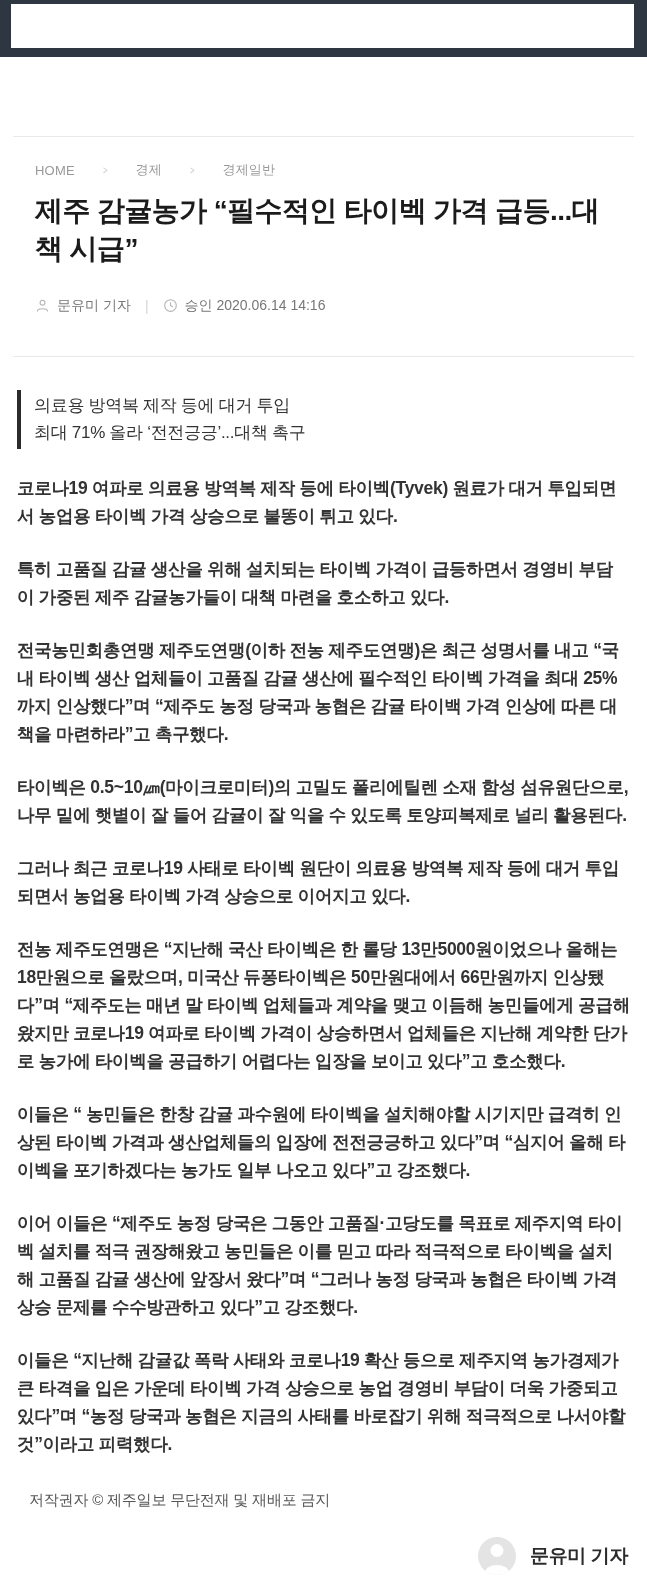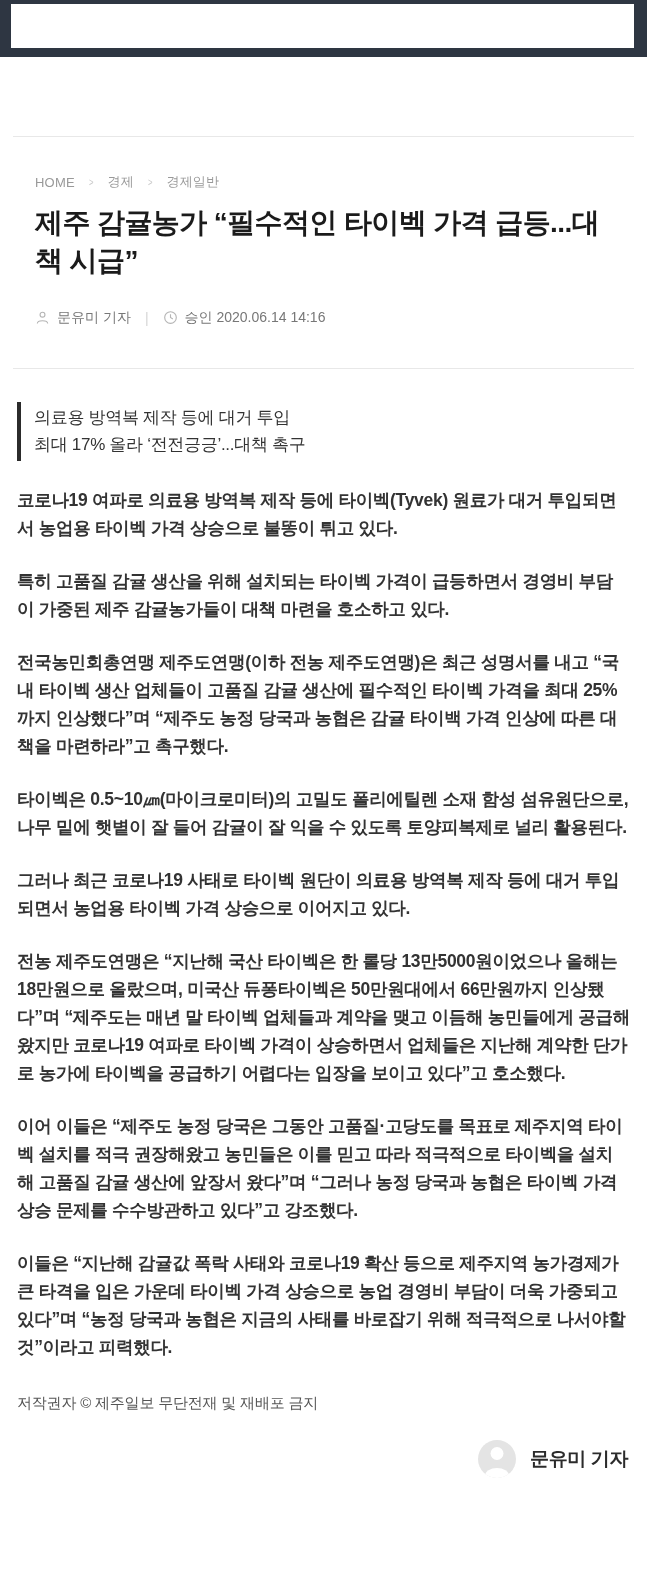--- a/index.html
+++ b/index.html
@@ -31,24 +31,24 @@
     padding: 0 13px;
   }
   .divider-top {
     border-top: 1px solid #e8e8e8;
     margin-top: 79px;
   }
   .head-block {
     padding: 0 22px;
   }
   .breadcrumb {
-    margin-top: 36px;
+    margin-top: 24px;
     display: flex;
     align-items: center;
-    gap: 13px;
+    gap: 27px;
     font-size: 13px;
     color: #999;
     letter-spacing: 0.2px;
   }
   .crumb-sep {
     color: #c9c9c9;
     font-size: 11px;
     transform: scaleX(0.7);
   }
   .article-title {
@@ -97,20 +97,21 @@
     letter-spacing: -0.3px;
     margin: 25px 0;
     text-align: left;
     font-weight: bold;
   }
   .copyright {
     margin-top: 33px;
     font-size: 15px;
     color: #555;
     letter-spacing: -0.2px;
+    margin-left: 12px;
   }
   
   .writer-row {
     margin-top: 27px;
     display: flex;
     justify-content: flex-end;
     align-items: center;
     gap: 14px;
     padding-right: 2px;
   }
@@ -185,29 +186,30 @@
       </span>
       <span>승인 2020.06.14 14:16</span>
     </div>
 
   </div>
 
   <div class="article-body">
 
     <div class="subhead">
       <div>의료용 방역복 제작 등에 대거 투입</div>
-      <div>최대 17% 올라 ‘전전긍긍’...대책 촉구</div>
+      <div>최대 71% 올라 ‘전전긍긍’...대책 촉구</div>
     </div>
 
     <p class="para">코로나19 여파로 의료용 방역복 제작 등에 타이벡(Tyvek) 원료가 대거 투입되면서 농업용 타이벡 가격 상승으로 불똥이 튀고 있다.</p>
     <p class="para">특히 고품질 감귤 생산을 위해 설치되는 타이벡 가격이 급등하면서 경영비 부담이 가중된 제주 감귤농가들이 대책 마련을 호소하고 있다.</p>
     <p class="para">전국농민회총연맹 제주도연맹(이하 전농 제주도연맹)은 최근 성명서를 내고 “국내 타이벡 생산 업체들이 고품질 감귤 생산에 필수적인 타이벡 가격을 최대 25%까지 인상했다”며 “제주도 농정 당국과 농협은 감귤 타이백 가격 인상에 따른 대책을 마련하라”고 촉구했다.</p>
     <p class="para">타이벡은 0.5~10㎛(마이크로미터)의 고밀도 폴리에틸렌 소재 함성 섬유원단으로, 나무 밑에 햇볕이 잘 들어 감귤이 잘 익을 수 있도록 토양피복제로 널리 활용된다.</p>
     <p class="para">그러나 최근 코로나19 사태로 타이벡 원단이 의료용 방역복 제작 등에 대거 투입되면서 농업용 타이벡 가격 상승으로 이어지고 있다.</p>
     <p class="para">전농 제주도연맹은 “지난해 국산 타이벡은 한 롤당 13만5000원이었으나 올해는 18만원으로 올랐으며, 미국산 듀퐁타이벡은 50만원대에서 66만원까지 인상됐다”며 “제주도는 매년 말 타이벡 업체들과 계약을 맺고 이듬해 농민들에게 공급해왔지만 코로나19 여파로 타이벡 가격이 상승하면서 업체들은 지난해 계약한 단가로 농가에 타이벡을 공급하기 어렵다는 입장을 보이고 있다”고 호소했다.</p>
+    <p class="para">이들은 “ 농민들은 한창 감귤 과수원에 타이벡을 설치해야할 시기지만 급격히 인상된 타이벡 가격과 생산업체들의 입장에 전전긍긍하고 있다”며 “심지어 올해 타이벡을 포기하겠다는 농가도 일부 나오고 있다”고 강조했다.</p>
     <p class="para">이어 이들은 “제주도 농정 당국은 그동안 고품질·고당도를 목표로 제주지역 타이벡 설치를 적극 권장해왔고 농민들은 이를 믿고 따라 적극적으로 타이벡을 설치해 고품질 감귤 생산에 앞장서 왔다”며 “그러나 농정 당국과 농협은 타이벡 가격 상승 문제를 수수방관하고 있다”고 강조했다.</p>
     <p class="para">이들은 “지난해 감귤값 폭락 사태와 코로나19 확산 등으로 제주지역 농가경제가 큰 타격을 입은 가운데 타이벡 가격 상승으로 농업 경영비 부담이 더욱 가중되고 있다”며 “농정 당국과 농협은 지금의 사태를 바로잡기 위해 적극적으로 나서야할 것”이라고 피력했다.</p>
 
     <div class="copyright">저작권자 © 제주일보 무단전재 및 재배포 금지</div>
 
     <div class="writer-row">
       <div class="avatar">
         <div class="head"></div>
         <div class="shoulders"></div>
       </div>

